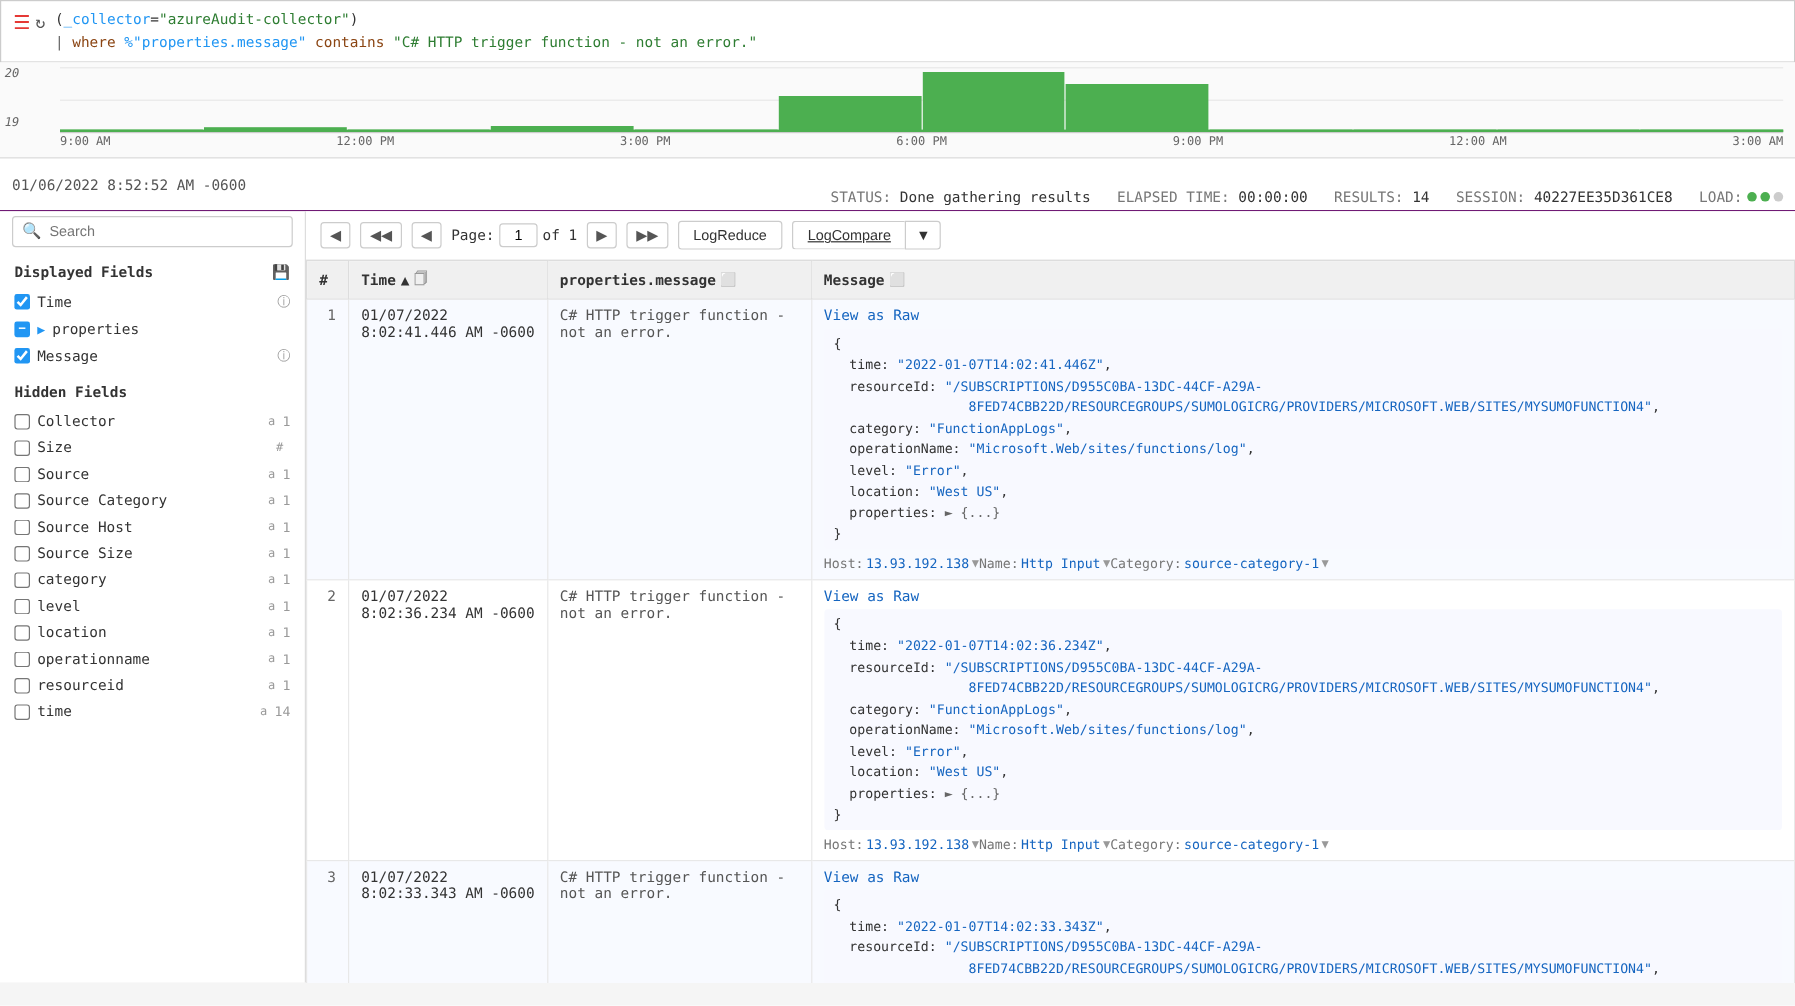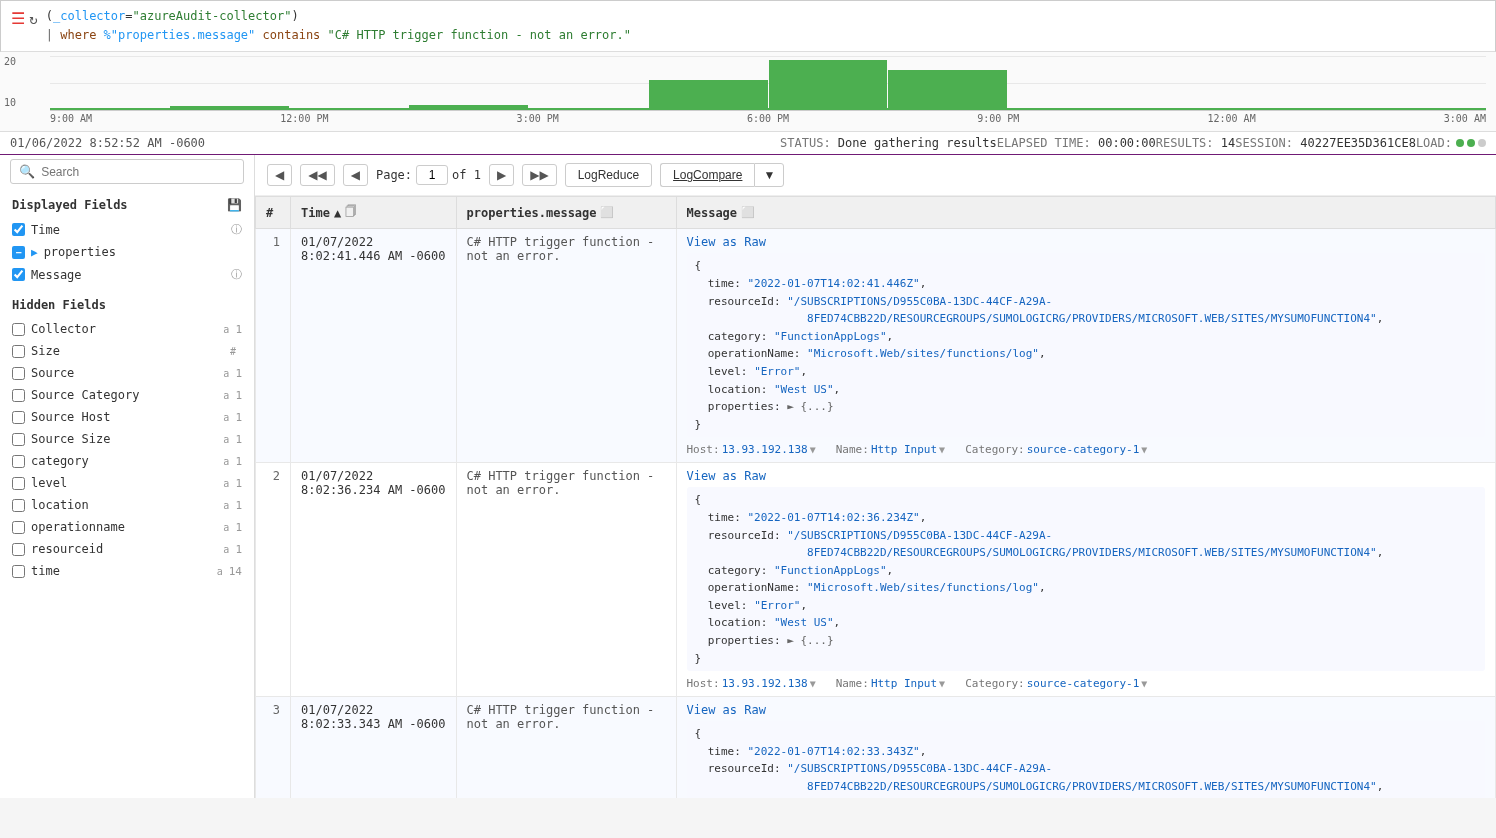--- a/index.html
+++ b/index.html
@@ -33,20 +33,21 @@
       left: 0;
       top: 0;
       width: 40px;
       height: 60px;
       display: flex;
       flex-direction: column;
       justify-content: space-between;
       padding: 4px 4px;
       font-size: 10px;
       color: #666;
+      font-style: italic;
     }
     .chart-timeline {
       margin-left: 40px;
       padding: 0 10px;
     }
     .chart-grid {
       height: 55px;
       position: relative;
       border-bottom: 1px solid #ccc;
     }
@@ -86,21 +87,21 @@
       background: #fff;
       border-bottom: 1px solid #701a75;
       padding: 4px 10px;
       display: flex;
       align-items: center;
       justify-content: space-between;
       font-size: 12px;
       color: #555;
     }
     .status-bar .status-left { color: #555; }
-    .status-bar .status-center { display: flex; gap: 0; }
+    .status-bar .status-center { display: flex; gap: 22px; margin-top: 21px; }
     .status-bar .status-key { color: #777; }
     .status-bar .status-val { color: #333; font-weight: 500; }
     .status-bar .load-dots { display: flex; gap: 3px; align-items: center; }
     .load-dot { width: 8px; height: 8px; border-radius: 50%; }
     .load-dot.green { background: #4caf50; }
     .load-dot.gray { background: #ccc; }
 
     
     .main-layout {
       display: flex;
@@ -288,21 +289,21 @@
       border-radius: 3px;
     }
     .json-key { color: #333; }
     .json-string { color: #1565c0; }
     .json-expand { color: #666; }
     .row-footer {
       margin-top: 6px;
       font-size: 11px;
       color: #555;
       display: flex;
-      gap: 20px;
+      gap: 0;
       align-items: center;
     }
     .row-footer-item { display: flex; align-items: center; gap: 2px; }
     .row-footer-key { color: #777; }
     .row-footer-val { color: #1565c0; cursor: pointer; }
     .row-footer-dropdown { color: #999; font-size: 10px; }
     tr.row-even td { background: #fff; }
     tr.row-odd td { background: #f8faff; }
     .col-num { width: 35px; }
     .col-time { width: 155px; }
@@ -326,21 +327,21 @@
     <div>
       <span style="color:#666;">| </span><span style="color:#8B4513;">where </span><span style="color:#2196F3;">%"properties.message"</span><span style="color:#8B4513;"> contains </span><span style="color:#2e7d32;">"C# HTTP trigger function - not an error."</span>
     </div>
   </div>
 </div>
 
 <div class="chart-area">
   <div style="display:flex; height:100%;">
     <div class="chart-y-labels">
       <span>20</span>
-      <span>10</span>
+      <span>19</span>
     </div>
     <div class="chart-timeline" style="flex:1; position:relative;">
       <div class="chart-grid">
 
         <div style="position:absolute; top:0; left:0; right:0; border-top:1px solid #e8e8e8;"></div>
         <div style="position:absolute; top:50%; left:0; right:0; border-top:1px solid #e8e8e8;"></div>
 
         <div class="chart-bars">
           <div class="chart-bar" style="height:5%;"></div>
           <div class="chart-bar" style="height:8%;"></div>

